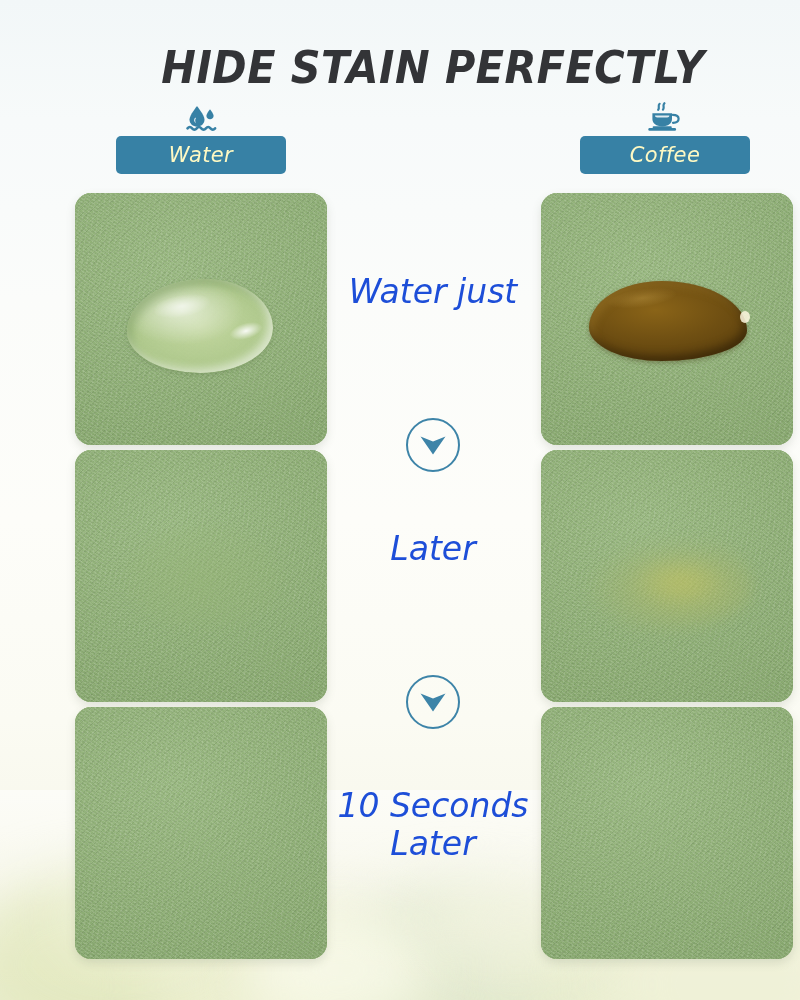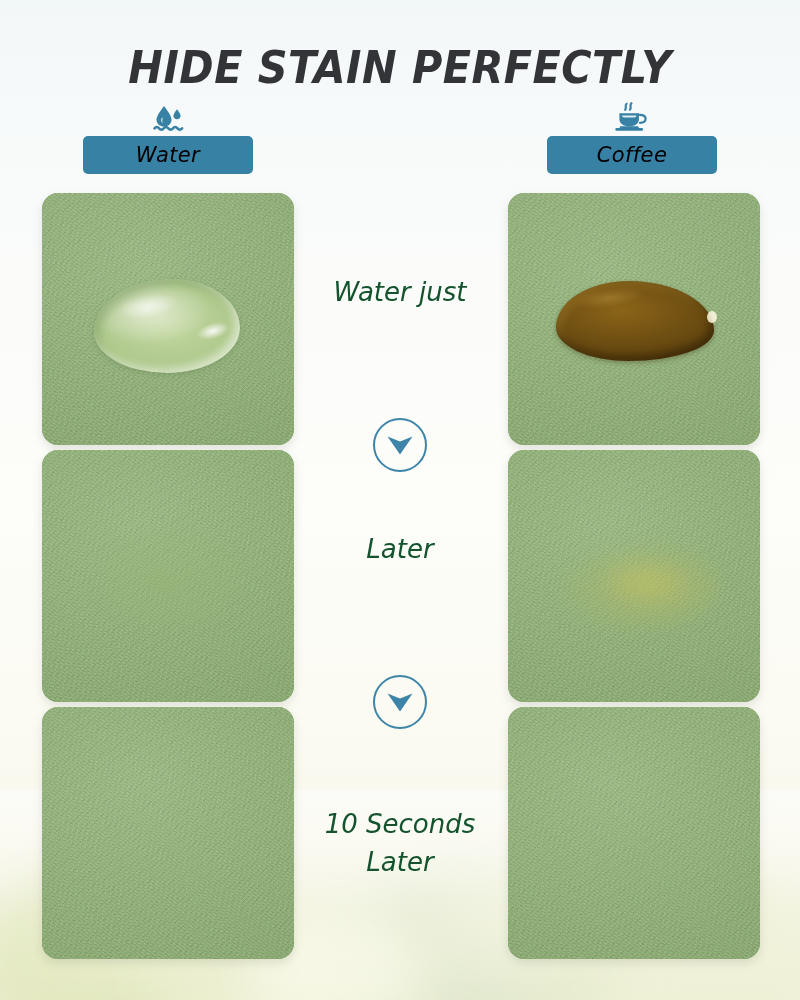--- a/index.html
+++ b/index.html
@@ -51,20 +51,21 @@
     left: 0; right: 0; bottom: 0;
     height: 210px;
     background: linear-gradient(180deg, rgba(255,255,255,0.55) 0%, rgba(255,255,255,0.12) 55%, rgba(255,255,255,0.0) 100%);
     pointer-events: none;
   }
 
   
   .page {
     position: absolute;
     inset: 0;
+    margin-left: 33px;
   }
 
   
   .title {
     position: absolute;
     top: 40px;
     left: 0;
     width: 800px;
     text-align: center;
     font-size: 45px;
@@ -96,21 +97,21 @@
     align-items: flex-end;
     justify-content: center;
     margin-bottom: 2px;
   }
 
   .badge {
     width: 170px;
     height: 38px;
     border-radius: 5px;
     background: #3781a5;
-    color: #000000;
+    color: #fef9c3;
     display: flex;
     align-items: center;
     justify-content: center;
     font-size: 21px;
     font-style: italic;
     font-weight: 400;
     letter-spacing: 0.4px;
     font-family: "DejaVu Sans", sans-serif;
   }
 
@@ -253,29 +254,29 @@
     width: 200px;
     top: 193px;
     height: 766px;
   }
 
   .step-label {
     position: absolute;
     left: 0;
     width: 200px;
     text-align: center;
-    font-size: 26px;
+    font-size: 33px;
     line-height: 38px;
     font-style: italic;
-    color: #14532d;
+    color: #1d4ed8;
     font-family: "DejaVu Sans", sans-serif;
   }
   .step-label.s1 { top: 80px; }
   .step-label.s2 { top: 337px; }
-  .step-label.s3 { top: 612px; }
+  .step-label.s3 { top: 594px; }
 
   .arrow-wrap {
     position: absolute;
     left: 73px;
     width: 54px;
     height: 54px;
   }
   .arrow-wrap.a1 { top: 225px; }
   .arrow-wrap.a2 { top: 482px; }
 

